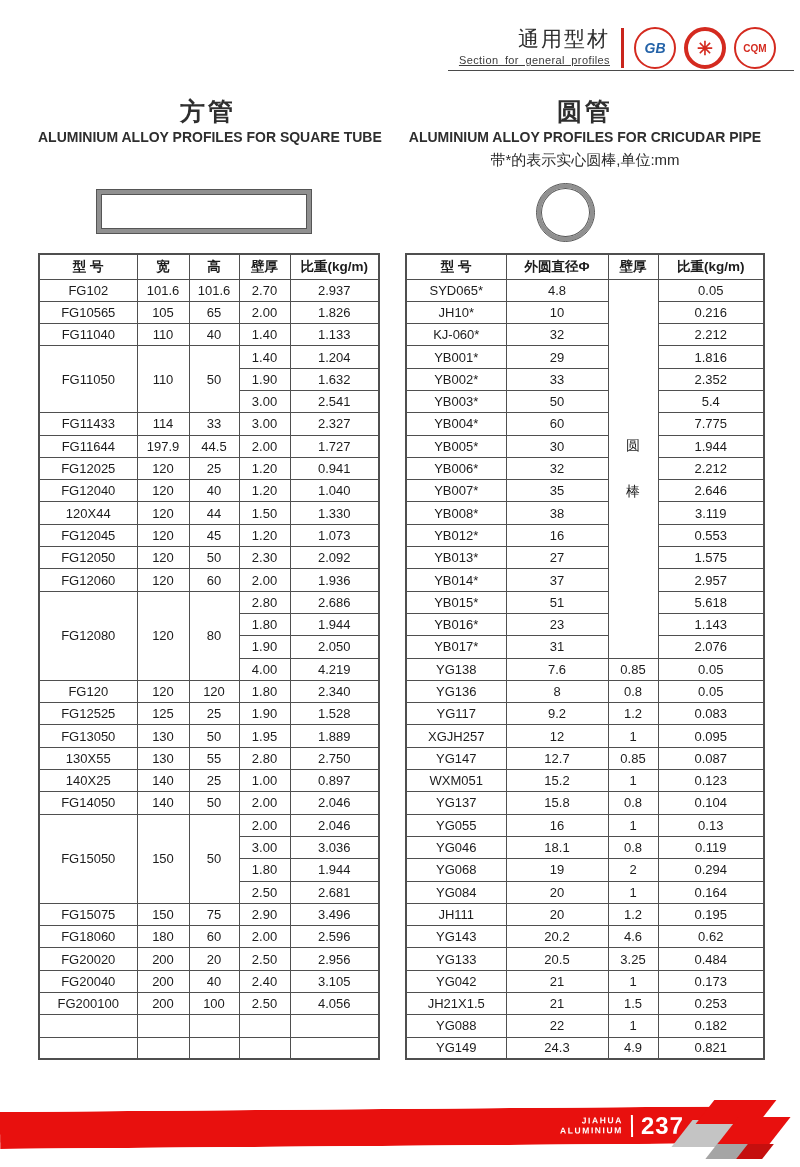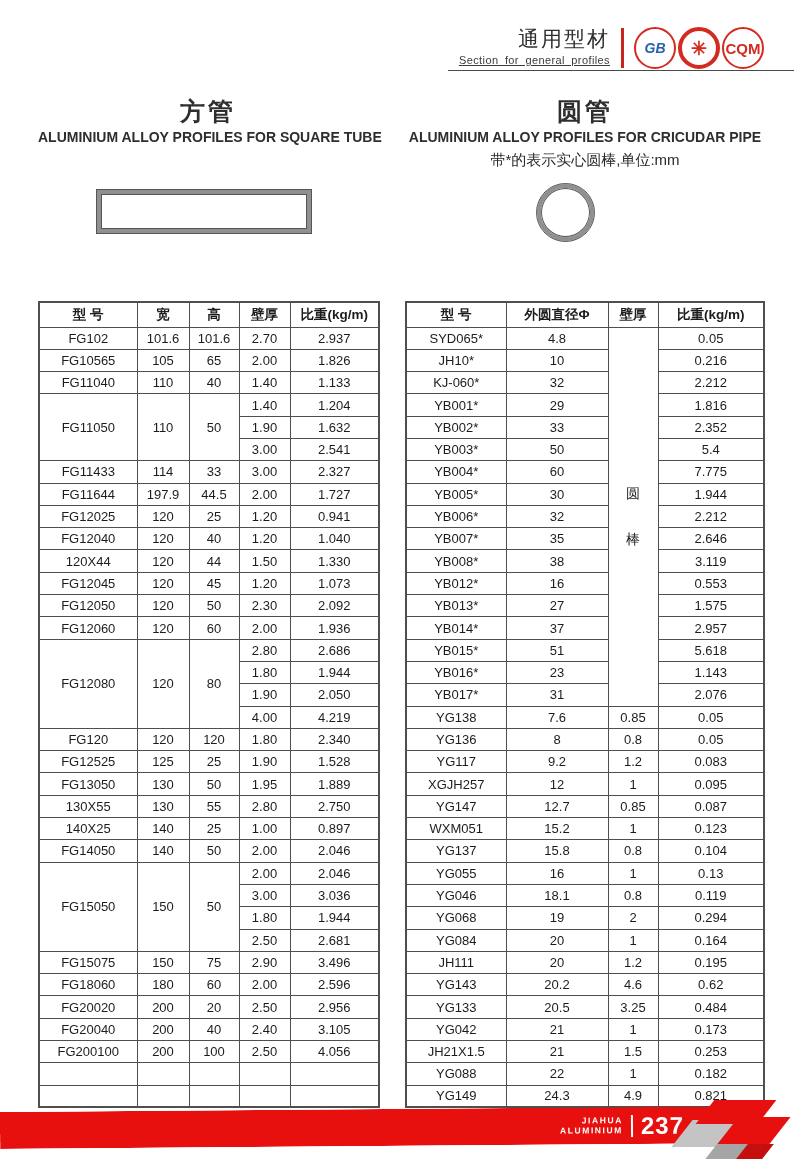--- a/index.html
+++ b/index.html
@@ -14,27 +14,27 @@
     position:relative;width:800px;height:1167px;margin:0 auto;
     background:#ffffff;overflow:hidden;
     font-family:"Liberation Sans",sans-serif;color:var(--text);
   }
 
   
   .brand-text{position:absolute;top:28px;left:440px;width:170px;text-align:right;}
   .brand-cn{font-size:21px;font-weight:normal;color:#2e2e2e;letter-spacing:2px;line-height:1.05;}
   .brand-en{font-size:11px;color:#3c3c3c;margin-top:4px;letter-spacing:0.4px;word-spacing:3px;text-decoration:underline;}
   .brand-divider{position:absolute;top:28px;left:621px;width:3px;height:40px;background:#c9251c;}
-  .logos{position:absolute;top:27px;left:634px;display:flex;gap:2px;}
+  .logos{position:absolute;top:27px;left:634px;display:flex;gap:8px;}
   .logo-circle{
     width:42px;height:42px;border-radius:50%;background:#fff;
     display:flex;align-items:center;justify-content:center;
     border:2.5px solid var(--logo-red);
   }
-  .logo-circle .glyph{color:var(--logo-red);font-weight:bold;font-size:15px;letter-spacing:0;}
+  .logo-circle .glyph{color:var(--logo-red);font-weight:bold;font-size:10px;letter-spacing:0;}
   .logo-circle.gb .glyph{color:#2463a8;font-style:italic;font-size:14px;}
   .logo-circle.emblem{border-width:4px;}
   .logo-circle.emblem .glyph{font-size:19px;line-height:1;}
   .header-rule{position:absolute;top:70px;left:448px;width:346px;height:1px;background:#4a4a4a;}
 
   
   .section-title-cn{position:absolute;font-size:25px;font-weight:bold;color:#2e2e2e;letter-spacing:3px;text-align:center;}
   .section-title-en{position:absolute;font-size:14px;font-weight:bold;color:#2e2e2e;text-align:center;white-space:nowrap;}
   .section-note{position:absolute;font-size:15px;color:#2a2a2a;text-align:center;white-space:nowrap;}
   .t-left{left:38px;width:340px;}
@@ -46,21 +46,21 @@
     border:4px solid #909090;outline:1px solid #555;
     box-shadow:inset 0 0 0 1px #555;background:#fff;
   }
   .round-diagram{
     position:absolute;left:537px;top:184px;width:57px;height:57px;border-radius:50%;
     border:4px solid #909090;outline:1px solid #555;
     box-shadow:inset 0 0 0 1px #555;background:#fff;
   }
 
   
-  .datatable{position:absolute;top:253px;border-collapse:collapse;table-layout:fixed;border:2px solid var(--table-border);background:#fff;margin-top:48px;}
+  .datatable{position:absolute;top:253px;border-collapse:collapse;table-layout:fixed;border:2px solid var(--table-border);background:#fff;}
   .datatable th,.datatable td{
     border:1px solid var(--table-border);
     font-size:13px;text-align:center;vertical-align:middle;
     padding:0;height:22.3px;white-space:nowrap;overflow:hidden;color:#1c1c1c;
   }
   .datatable thead th{height:25px;font-weight:bold;font-size:13.5px;}
   #square-table{left:38px;width:340px;}
   #round-table{left:405px;width:360px;}
   .pipe-wall-label{display:flex;flex-direction:column;align-items:center;gap:28px;font-size:14px;}
 

